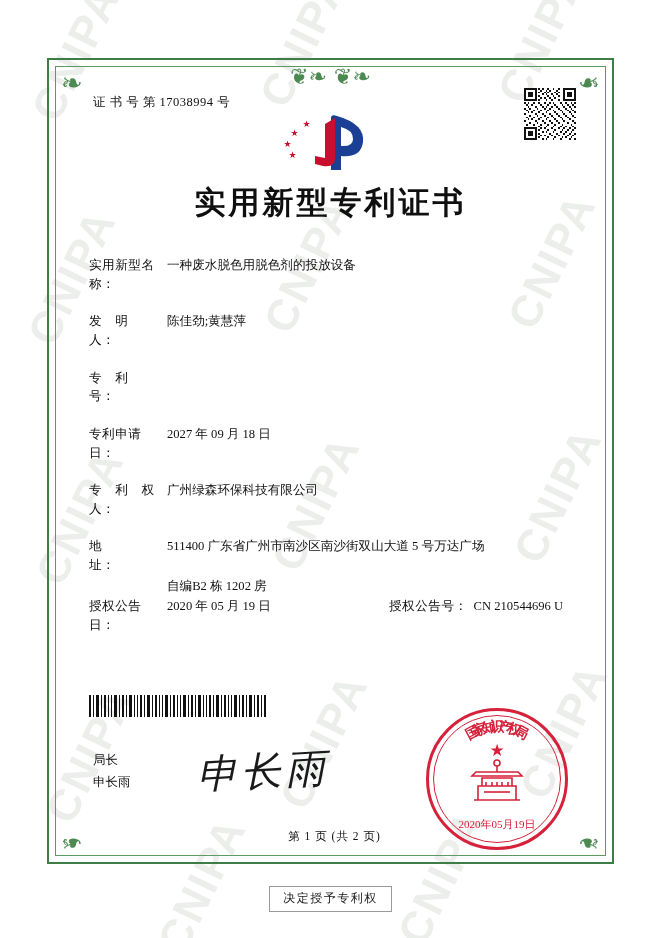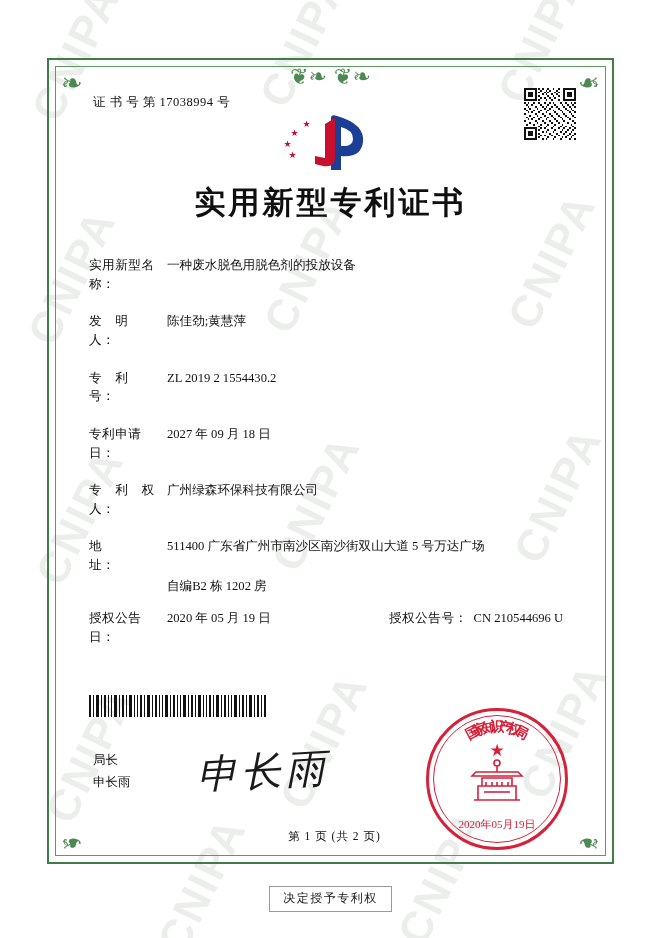--- a/index.html
+++ b/index.html
@@ -154,21 +154,21 @@
     margin-bottom: 18.5px;
     line-height: 1.5;
   }
   .field-label {
     width: 78px;
     flex: none;
     letter-spacing: 0.5px;
   }
   .field-value { flex: 1; }
   .field-row.tight { margin-bottom: 2px; }
-  .indent-line { margin-left: 78px; margin-bottom: 13px; line-height: 1.5; }
+  .indent-line { margin-left: 78px; margin-bottom: 1px; line-height: 1.5; }
 
   .double-row { display: flex; }
   .double-row .seg1 { display: flex; width: 300px; }
   .double-row .seg2 { display: flex; }
   .double-row .lbl2 { letter-spacing: 0.5px; margin-right: 6px; }
 
   .para {
     position: absolute;
     left: 40px; right: 40px;
     top: 442px;
@@ -556,21 +556,20 @@
         <div class="field-value">一种废水脱色用脱色剂的投放设备</div>
       </div>
 
       <div class="field-row">
         <div class="field-label">发　明　人：</div>
         <div class="field-value">陈佳劲;黄慧萍</div>
       </div>
 
       <div class="field-row">
         <div class="field-label">专　利　号：</div>
-        <div class="field-value">ZL 2019 2 1554430.2</div>
       </div>
 
       <div class="field-row">
         <div class="field-label">专利申请日：</div>
         <div class="field-value">2027 年 09 月 18 日</div>
       </div>
 
       <div class="field-row">
         <div class="field-label">专　利　权　人：</div>
         <div class="field-value">广州绿森环保科技有限公司</div>

